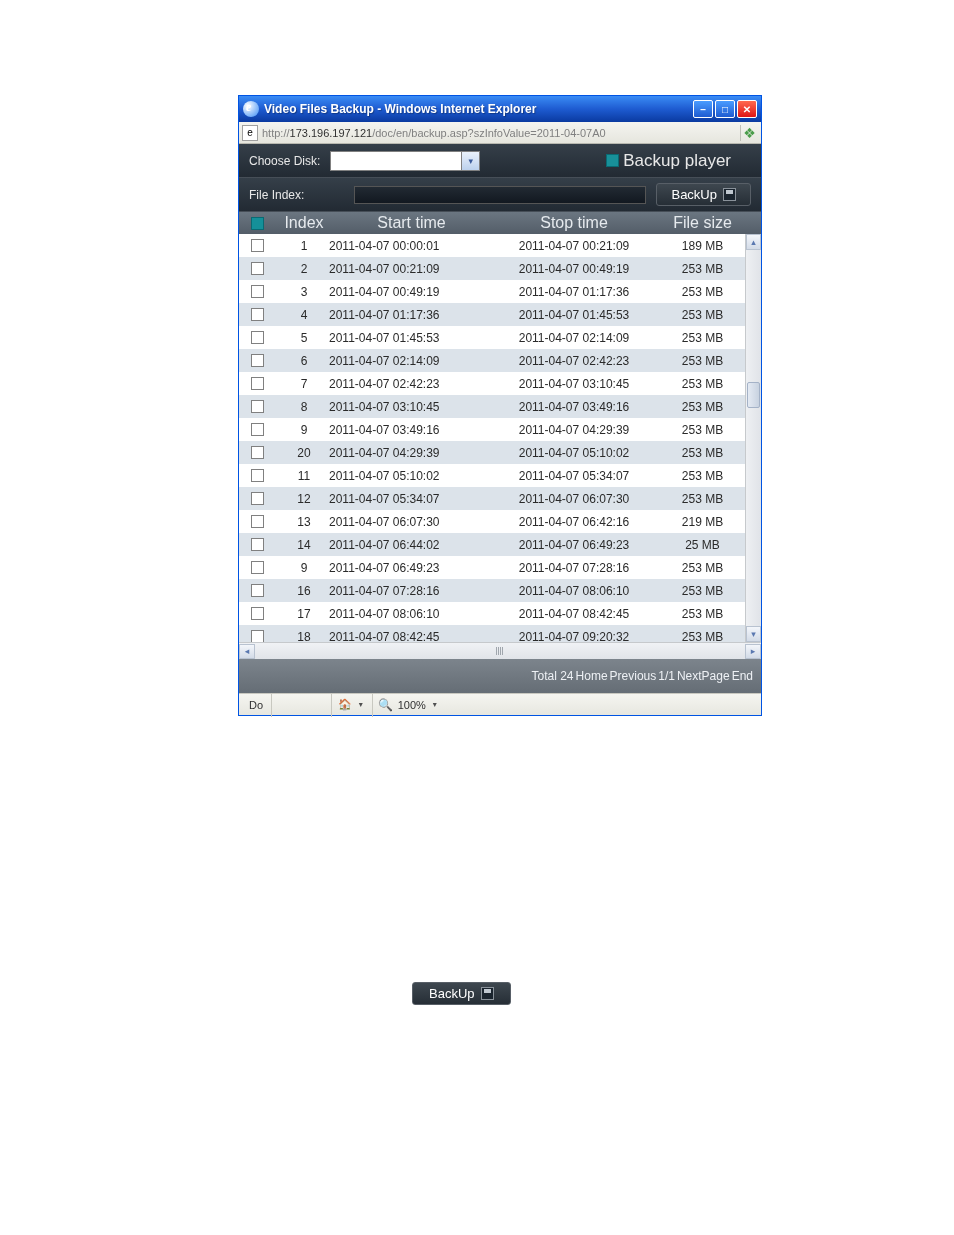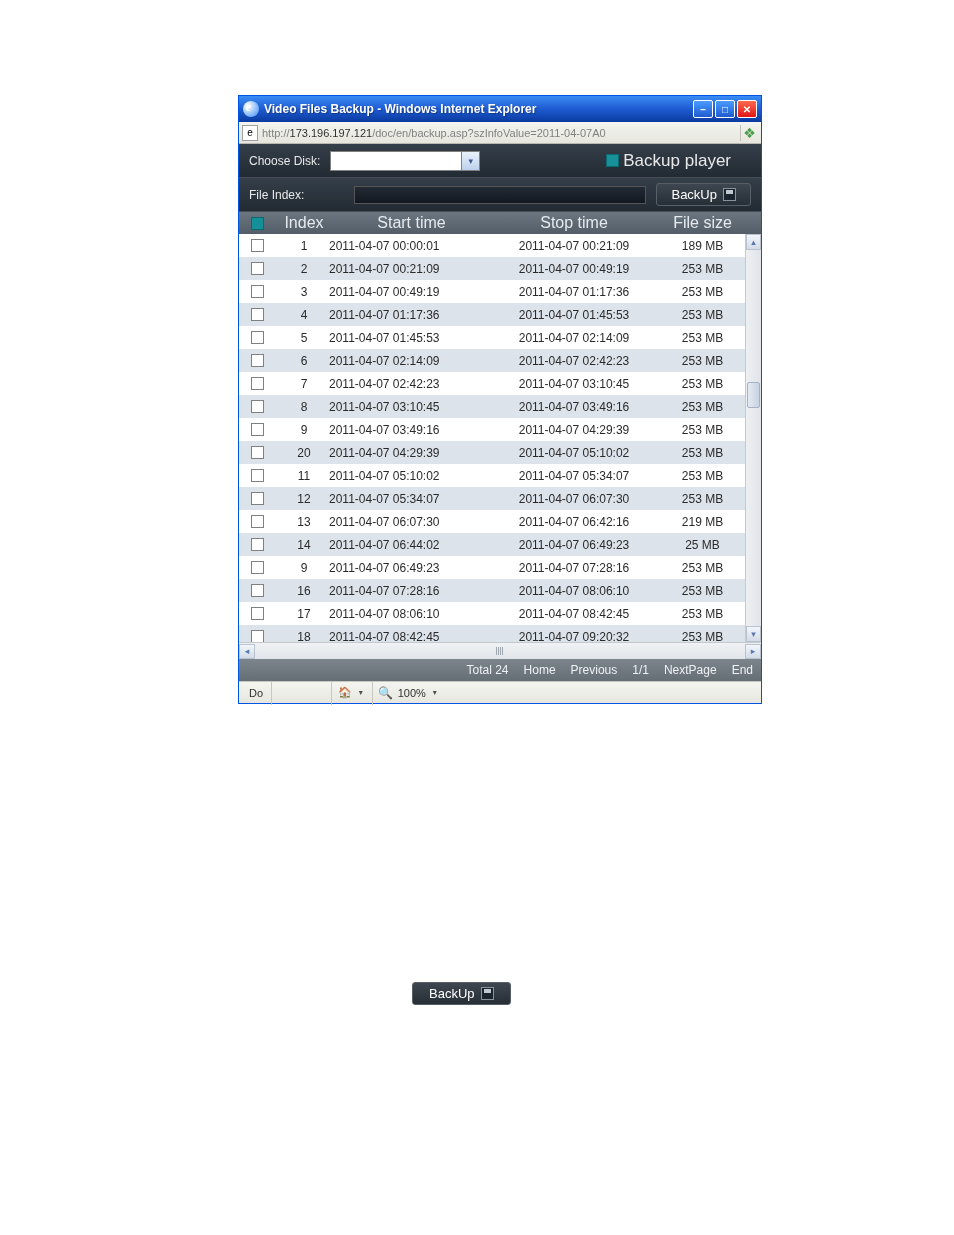--- a/index.html
+++ b/index.html
@@ -142,23 +142,23 @@
     display:flex; align-items:center; border-top:1px solid #c6c9cc; position:relative;
   }
   .hscroll .harrow {
     width:16px; height:15px; display:flex; align-items:center; justify-content:center;
     background:linear-gradient(to bottom,#f3f6fb,#d3dbe7); color:#5a78b0; font-size:9px;
     border:1px solid #b8c2d0;
   }
   .hscroll .htrack { flex:1; position:relative; height:100%; display:flex; align-items:center; justify-content:center;}
   .hscroll .grip { width:8px; height:8px; background:repeating-linear-gradient(to right,#a0a6ad 0 1px, transparent 1px 2px);}
   .pagerbar {
-    height:22px; background:linear-gradient(to bottom,#7c848c,#656d75);
+    height:34px; background:linear-gradient(to bottom,#7c848c,#656d75);
     color:#eef1f5; font-size:12px; display:flex; align-items:center; justify-content:flex-end;
-    padding:0 8px; gap:15px;
+    padding:0 8px; gap:2px;
   }
   .statusbar {
     height:22px; background:linear-gradient(to bottom,#f5f5f0,#e7e7e0);
     display:flex; align-items:center; font-size:11px; color:#303030; padding:0 4px;
     border-top:1px solid #c8c8c0;
   }
   .statusbar .cell { padding:12px 6px; border-left:1px solid #c8c8c0; height:100%; display:flex; align-items:center; gap:4px;}
   .statusbar .cell:first-child { border-left:none; flex:0 0 28px;}
   .statusbar .spacer{flex:0 0 60px;}
   .statusbar .globe { width:14px; height:14px; border-radius:50%;

